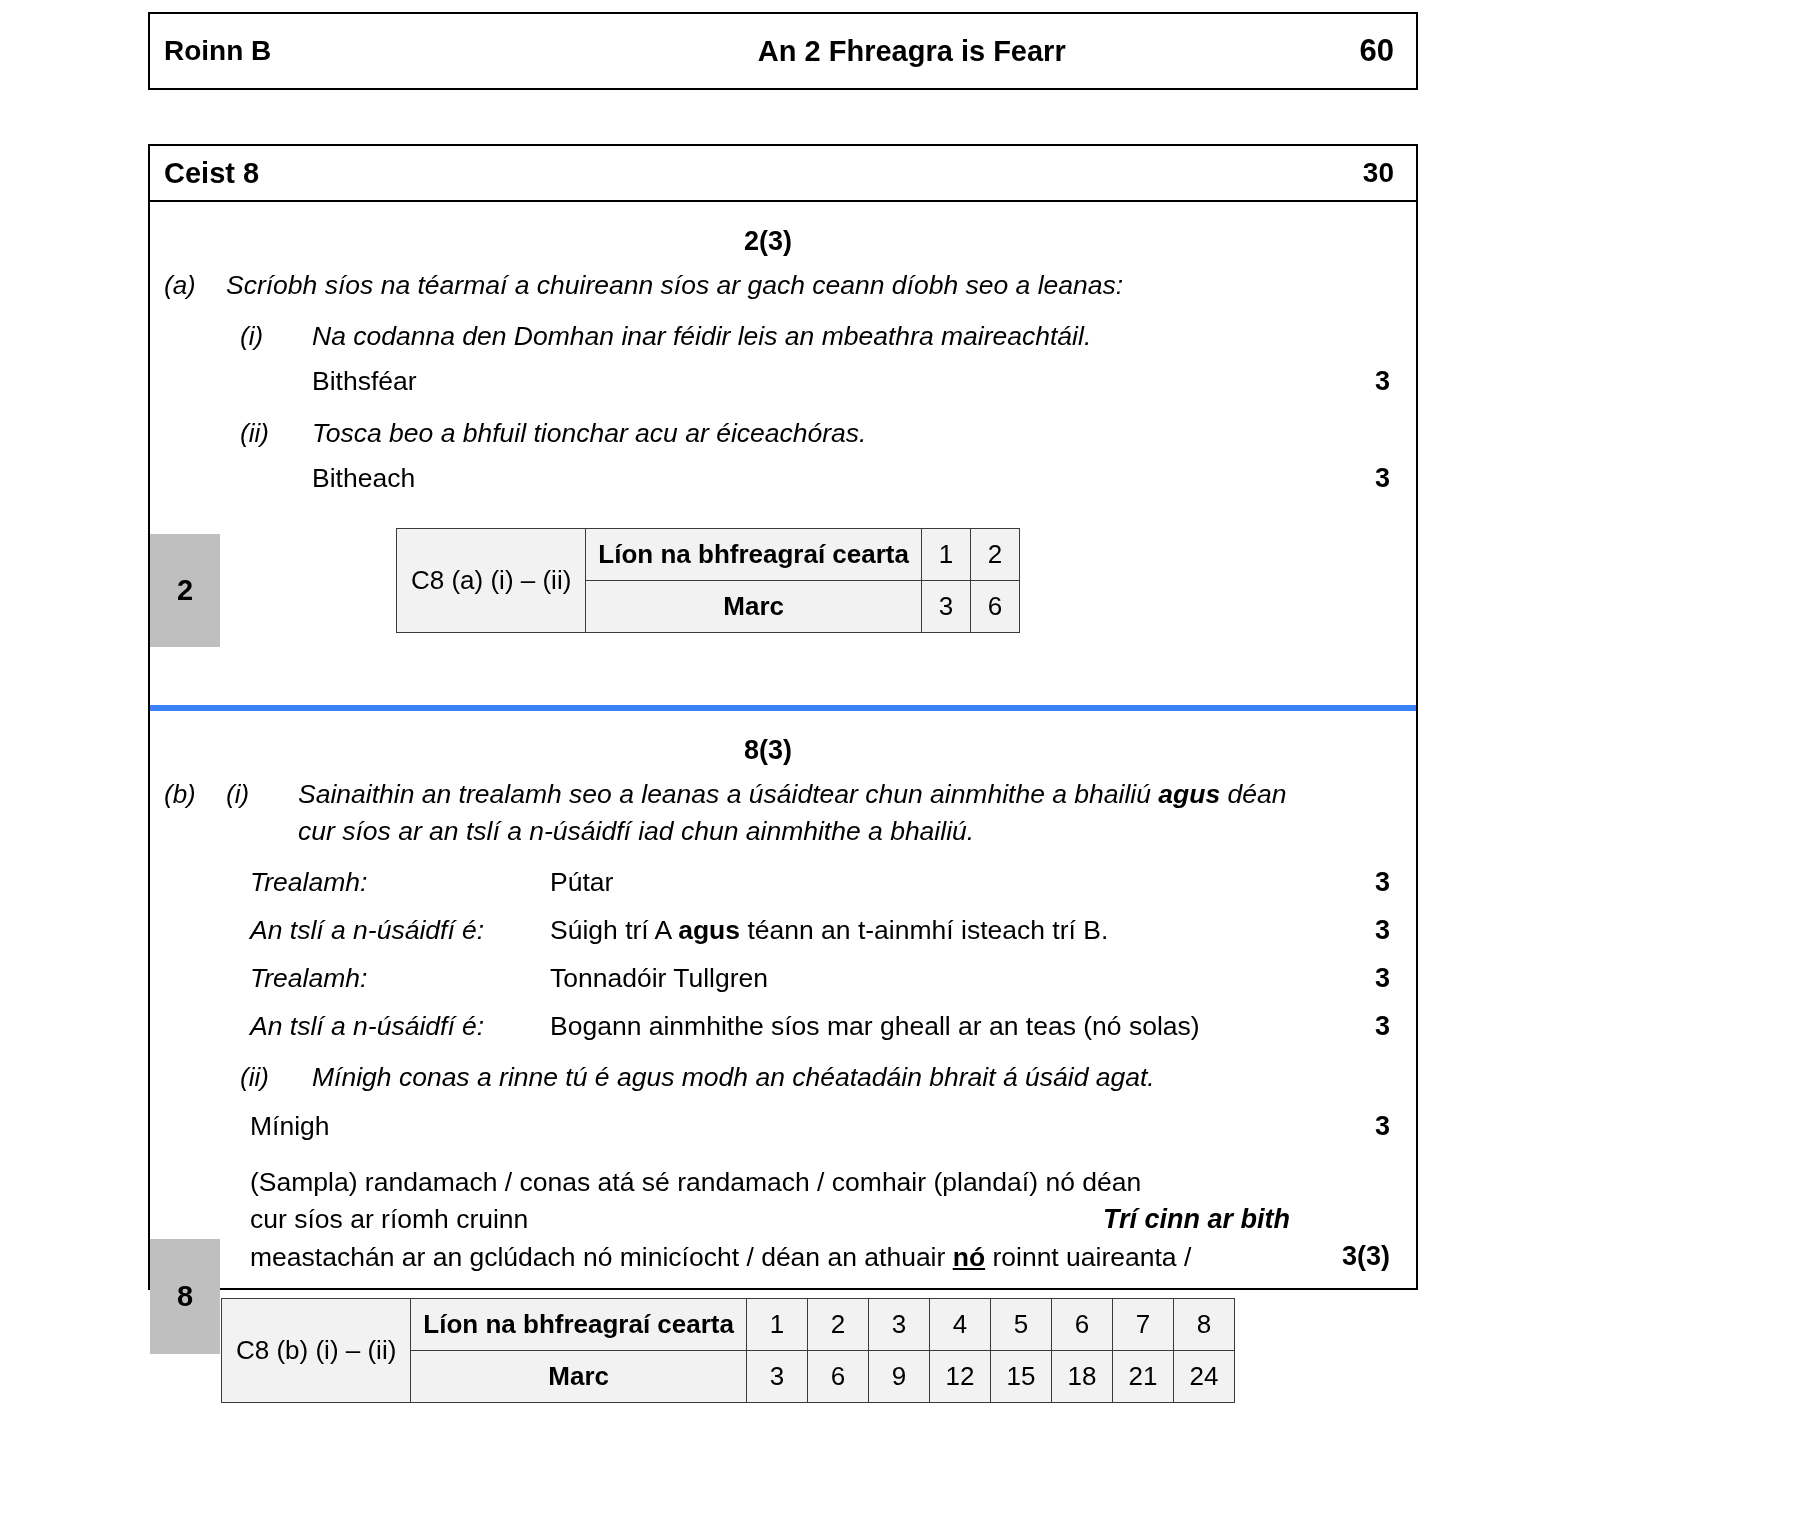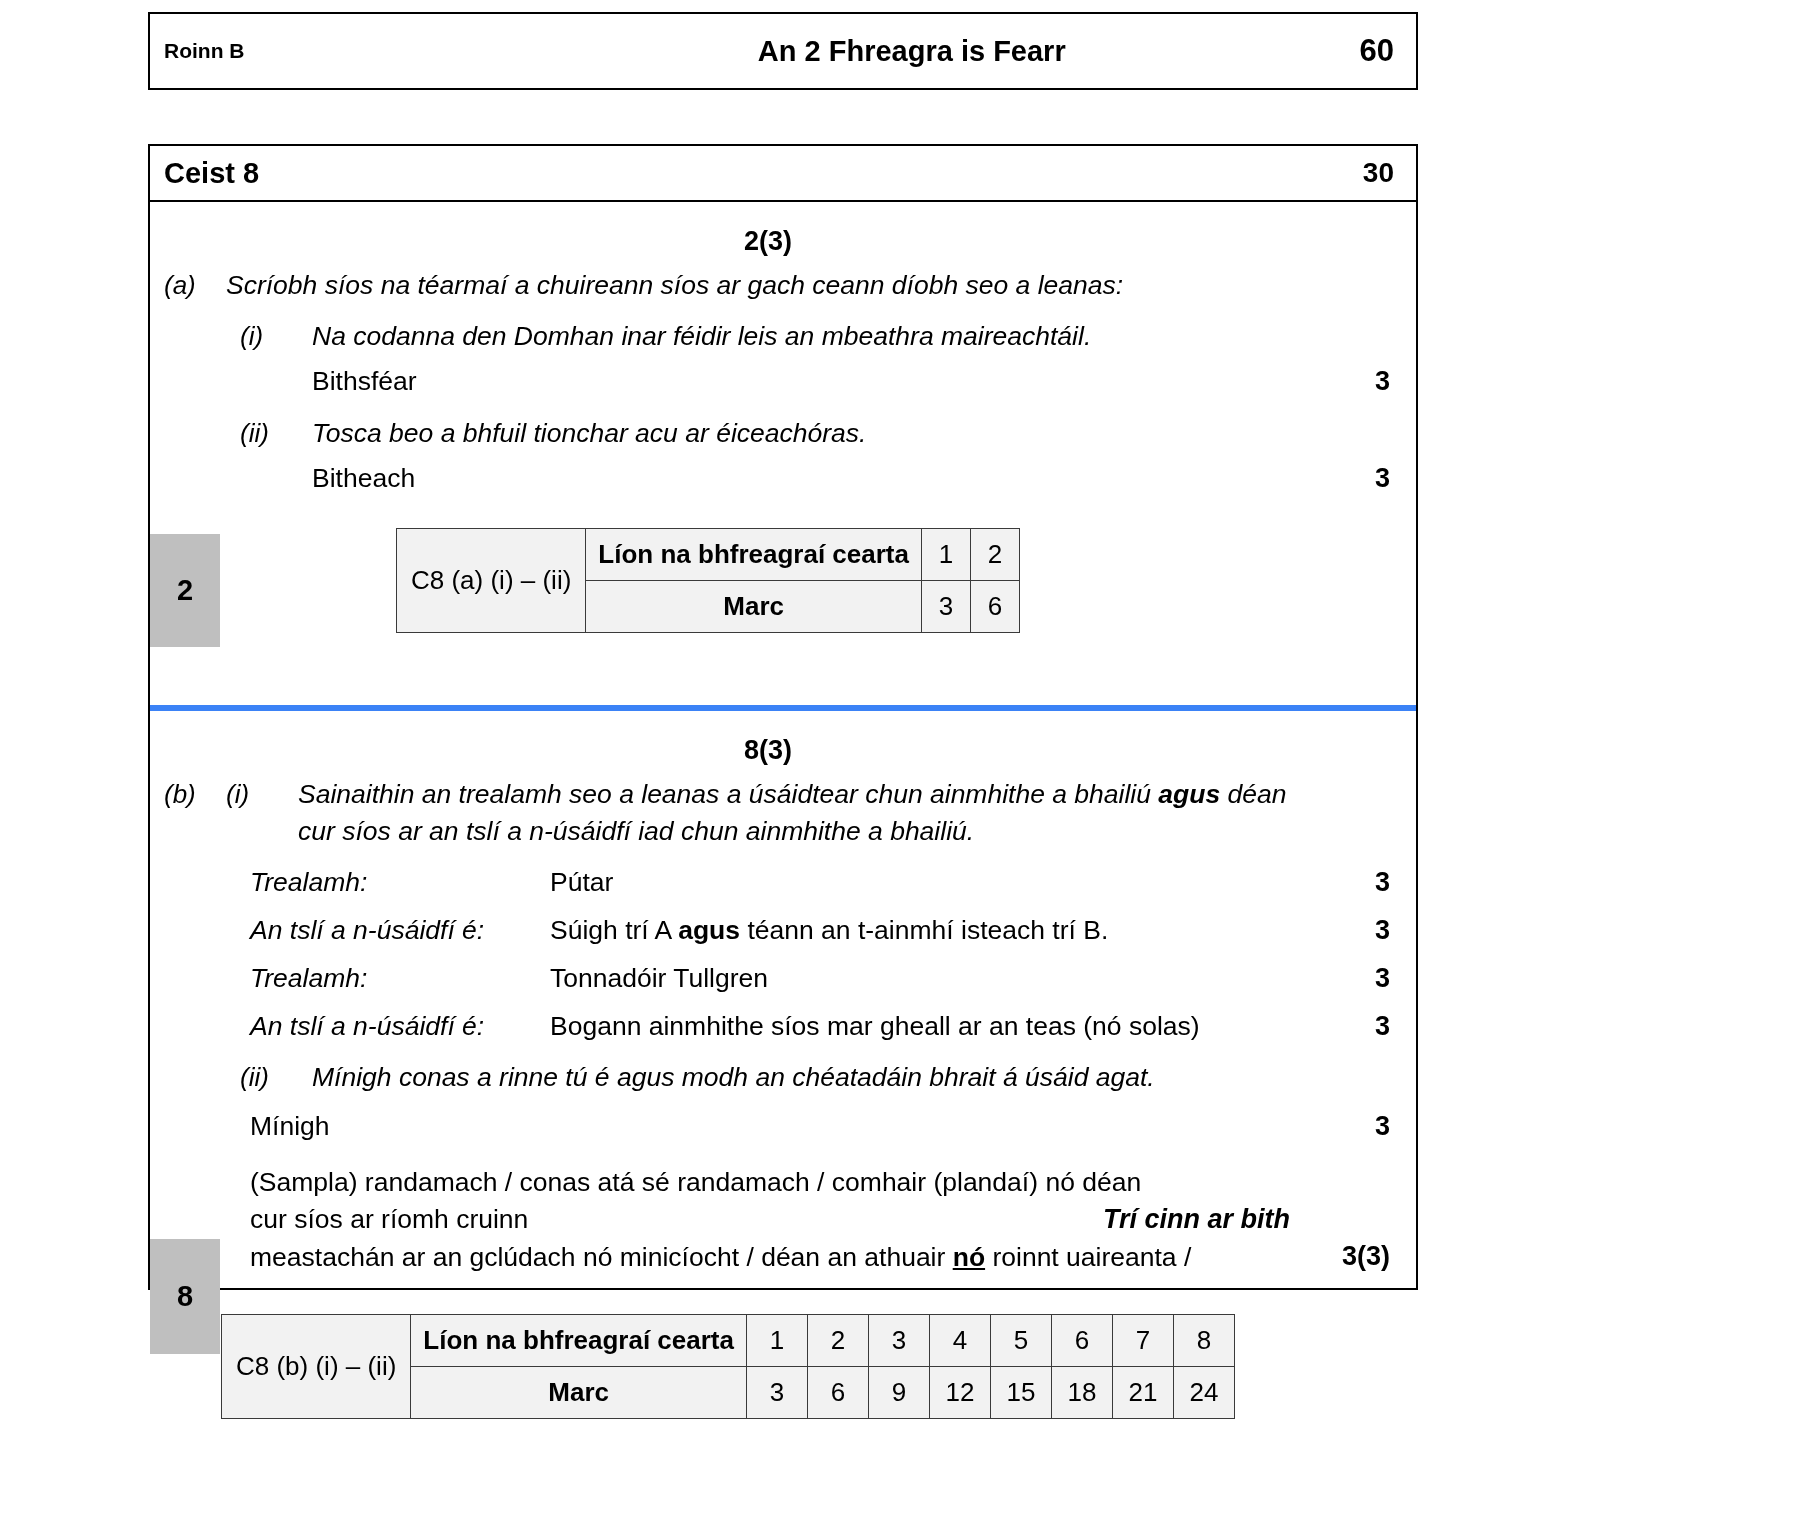--- a/index.html
+++ b/index.html
@@ -28,21 +28,21 @@
     left: 148px;
     top: 12px;
     width: 1270px;
     height: 78px;
     border: 2px solid #000;
     box-sizing: border-box;
     display: flex;
     align-items: center;
   }
   .banner-left {
-    font-size: 21px;
+    font-size: 28px;
     font-weight: bold;
     padding-left: 14px;
     width: 360px;
     white-space: nowrap;
   }
   .banner-center {
     flex: 1;
     text-align: center;
     font-size: 29px;
     font-weight: bold;
@@ -363,21 +363,21 @@
             <span style="flex:1;">cur síos ar ríomh cruinn</span>
             <span class="bi" style="font-size:27px; padding-right:10px;">Trí cinn ar bith</span>
           </div>
           <div><span>meastachán ar an gclúdach nó minicíocht / déan an athuair </span><span class="uline">nó</span><span> roinnt uaireanta /</span></div>
         </div>
         <div class="mark-col wide" style="align-self:flex-end;">3(3)</div>
       </div>
 
       <div class="marktag marktag-b">8</div>
 
-      <div class="mtable-wrap" style="margin-top:38px; padding-right:110px;">
+      <div class="mtable-wrap" style="margin-top:22px; padding-right:110px;">
         <table class="mtable mtable-wide">
           <tbody>
               <tr>
             <td class="code" rowspan="2">C8 (b) (i) – (ii)</td>
             <td class="hdr">Líon na bhfreagraí cearta</td>
             <td class="num">1</td>
             <td class="num">2</td>
             <td class="num">3</td>
             <td class="num">4</td>
             <td class="num">5</td>

